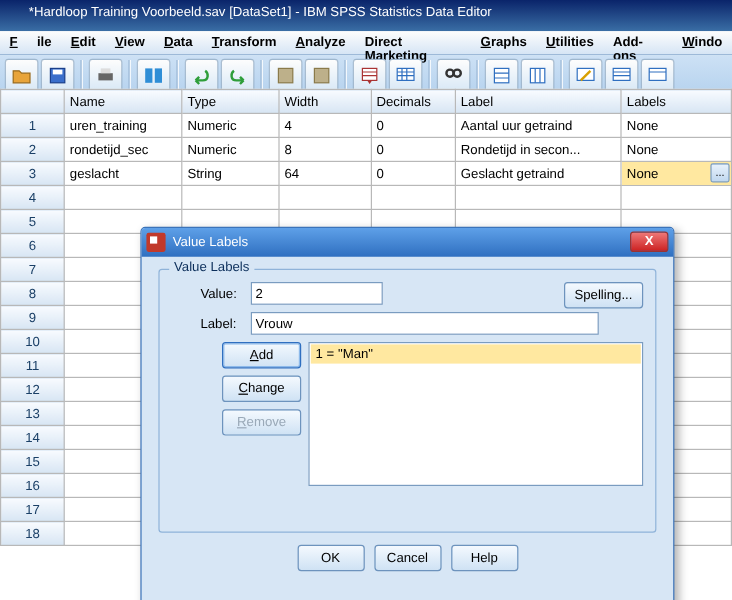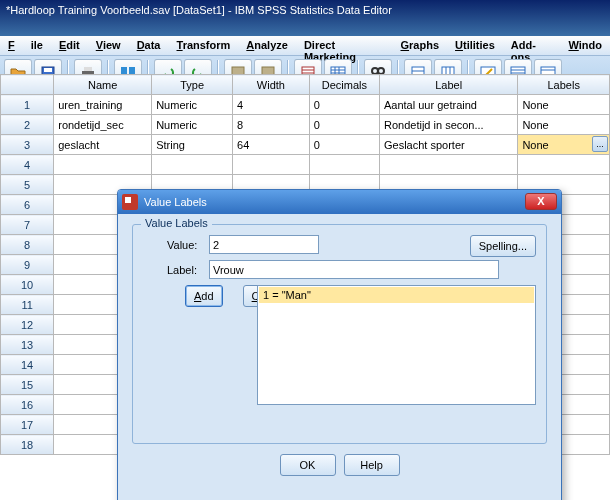--- a/index.html
+++ b/index.html
@@ -1,35 +1,35 @@
 <!DOCTYPE html>
 <html><head>
 <meta charset="utf-8">
 <style>
   * { box-sizing: border-box; margin: 0; padding: 0; }
   body { font-family: Tahoma, Arial, sans-serif; font-size: 11px; background: #e8f0f8; width: 610px; height: 500px; overflow: hidden; position: relative; }
   
   
-  .titlebar { background: linear-gradient(to bottom, #0a246a, #3a6ea5); color: #fff; height: 36px; line-height: 20px; padding-left: 6px; font-size: 11px; overflow: hidden; white-space: nowrap; }
+  .titlebar { background: linear-gradient(to bottom, #0a246a, #3a6ea5); color: #fff; height: 26px; line-height: 20px; padding-left: 24px; font-size: 11px; overflow: hidden; white-space: nowrap; }
   
   
   .menubar { background: linear-gradient(to bottom, #fdfdfd, #d6e5f5); height: 20px; border-bottom: 1px solid #9db9d8; display: flex; font-weight: bold; }
   .menubar span { padding: 3px 8px; cursor: default; }
   .menubar span u { text-decoration: underline; }
   
   
   .toolbar { background: linear-gradient(to bottom, #cde1f5, #b5d2ee); height: 34px; border-bottom: 1px solid #7a9cc0; display: flex; align-items: center; padding: 0 4px; gap: 2px; }
   .tbtn { width: 28px; height: 28px; border: 1px solid rgba(120,150,180,.6); border-radius: 3px; background: linear-gradient(to bottom, #fdfdfd, #d8e8f6); display: flex; align-items: center; justify-content: center; }
   .tsep { width: 2px; height: 26px; border-left: 1px solid #9cb8d6; border-right: 1px solid #fff; margin: 0 3px; }
   
   
   .gridwrap { position: absolute; top: 74px; left: 0; right: 0; bottom: 0; background: #fff; }
   table.grid { border-collapse: collapse; width: 100%; }
   table.grid th, table.grid td { border: 1px solid #b8b8b8; height: 20px; font-size: 11px; text-align: left; padding: 0 4px; }
-  table.grid th { background: linear-gradient(to bottom, #f8fbff, #d7e5f3); text-align: center; font-weight: normal; color: #000; }
+  table.grid th { background: linear-gradient(to bottom, #f8fbff, #d7e5f3); text-align: left; font-weight: normal; color: #000; }
   table.grid td.rowhead { background: linear-gradient(to bottom, #f8fbff, #d7e5f3); text-align: center; width: 50px; color: #1a3f66; }
   .cell-sel { background: #ffe8a0 !important; position: relative; }
   .cell-btn { position: absolute; right: 1px; top: 1px; width: 16px; height: 16px; background: linear-gradient(to bottom,#e8f1fb,#c0d8ef); border:1px solid #7a9cc0; border-radius:2px; font-size:9px; line-height:14px; text-align:center; }
   
   .col-name  { width: 92px; }
   .col-type  { width: 76px; }
   .col-width { width: 72px; }
   .col-dec   { width: 66px; }
   .col-label { width: 130px; }
   .col-values{ width: 86px; }
@@ -44,21 +44,21 @@
   .dlg-body { padding: 10px 14px; }
   .fieldset { border:1px solid #8fb3d9; border-radius:3px; padding: 10px 10px 8px 10px; position: relative; height: 220px; }
   .fieldset-legend { position:absolute; top:-8px; left:8px; background:#d7e6f5; padding:0 4px; color:#0b2e5a; }
   .row { display:flex; align-items:center; margin-bottom:6px; }
   .row label { width:42px; color:#000;margin-left:24px; }
   .txt { border:1px solid #7a9cc0; background:#fff; height:19px; padding:1px 3px; font-size:11px; }
   .btn { border:1px solid #6d93bd; background:linear-gradient(to bottom,#f4f9fe,#cfe2f4); border-radius:3px; padding:2px 8px; font-size:11px; cursor:default; height:22px; }
   .btn.focus { border:1px solid #2f6fc0; box-shadow:0 0 0 1px #8cb9ea inset; }
   .btn.disabled { color:#9aa9b8; }
   .spell { position:absolute; right:10px; top:10px;text-align:center; }
-  .sidebtns { display:flex; gap:20px; width:66px; }
+  .sidebtns { display:flex; flex-direction:column; gap:6px; width:66px; }
   .listbox { flex:1; border:1px solid #7a9cc0; background:#fff; height:120px; margin-left:6px; padding:1px; }
   .listbox .item { background:#ffe8a0; padding:2px 4px; }
   .listrow { display:flex; margin-top:4px; align-items:flex-start; margin-left:42px; }
   .dlg-buttons { display:flex; justify-content:center; gap:8px; margin-top:10px; }
   
   
   .ic { width:18px; height:18px; }
 </style>
 </head>
 <body>
@@ -217,21 +217,21 @@
           </td>
       <td>None</td>
     </tr>
     <tr>
       <td class="rowhead">3</td>
       <td>geslacht</td>
       <td>String</td>
       <td>64</td>
       <td>0</td>
       <td>
-            <span class="trunc">Geslacht sporter</span>
+            <span class="trunc">Geslacht getraind</span>
           </td>
       <td class="cell-sel">
         <span>None</span>
         <span class="cell-btn">...</span>
       </td>
     </tr>
 
     <tr>
           <td class="rowhead">4</td>
           <td></td>
@@ -395,16 +395,17 @@
           <button class="btn"><u>C</u>hange</button>
           <button class="btn disabled"><u>R</u>emove</button>
         </div>
         <div class="listbox">
           <div class="item">1 = "Man"</div>
         </div>
       </div>
     </div>
     <div class="dlg-buttons">
       <button class="btn" style="width:56px">OK</button>
+      <button class="btn" style="width:56px">Cancel</button>
       <button class="btn" style="width:56px">Help</button>
     </div>
   </div>
 </div>
 
 </body></html>

